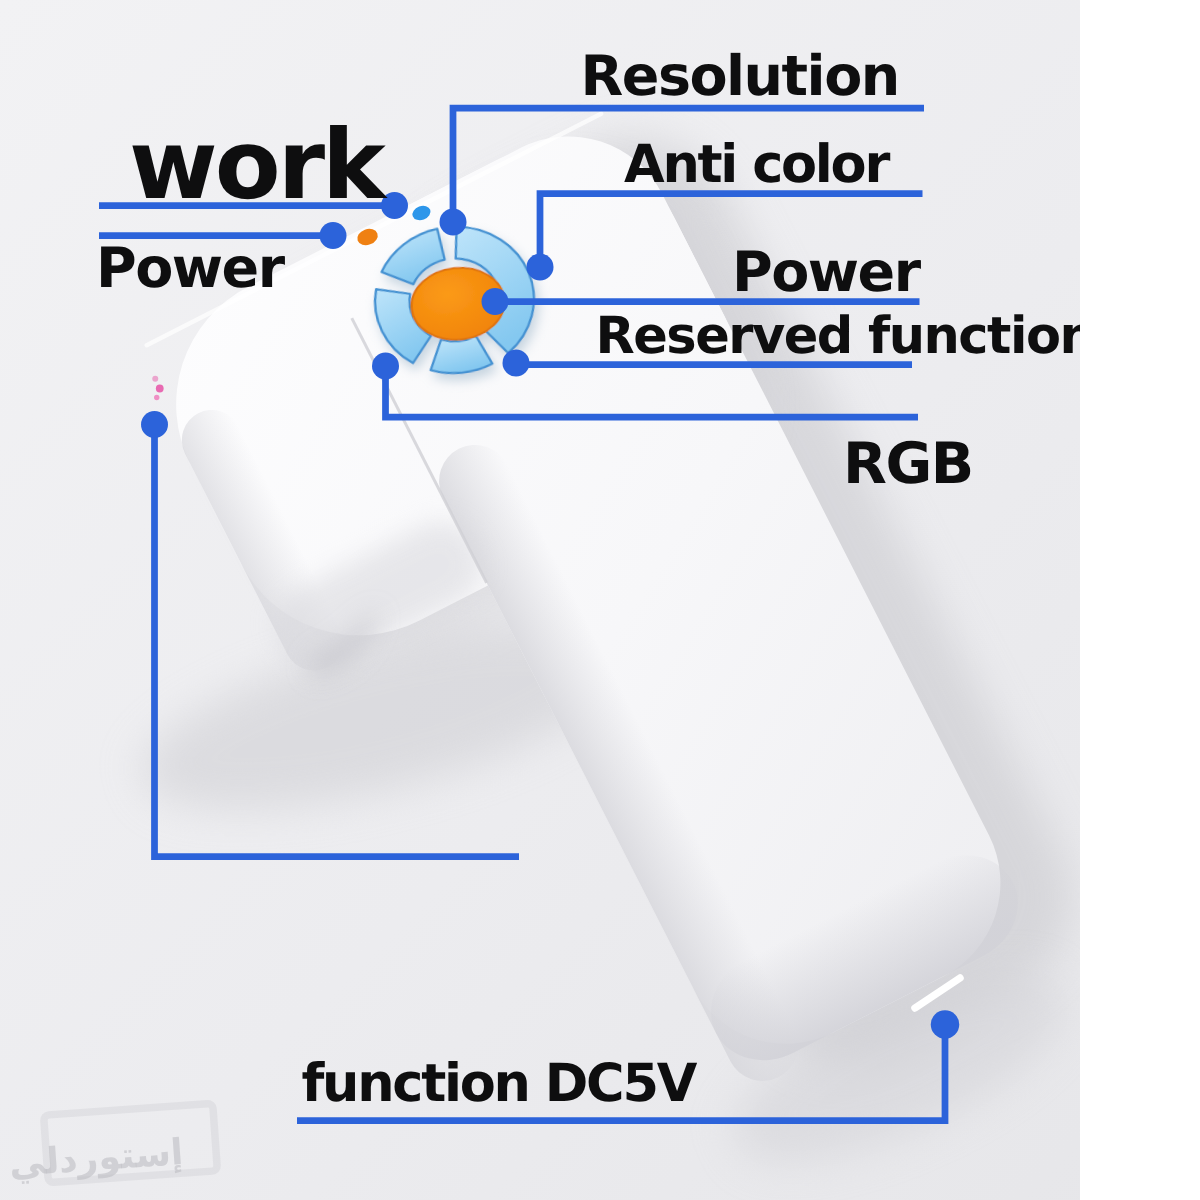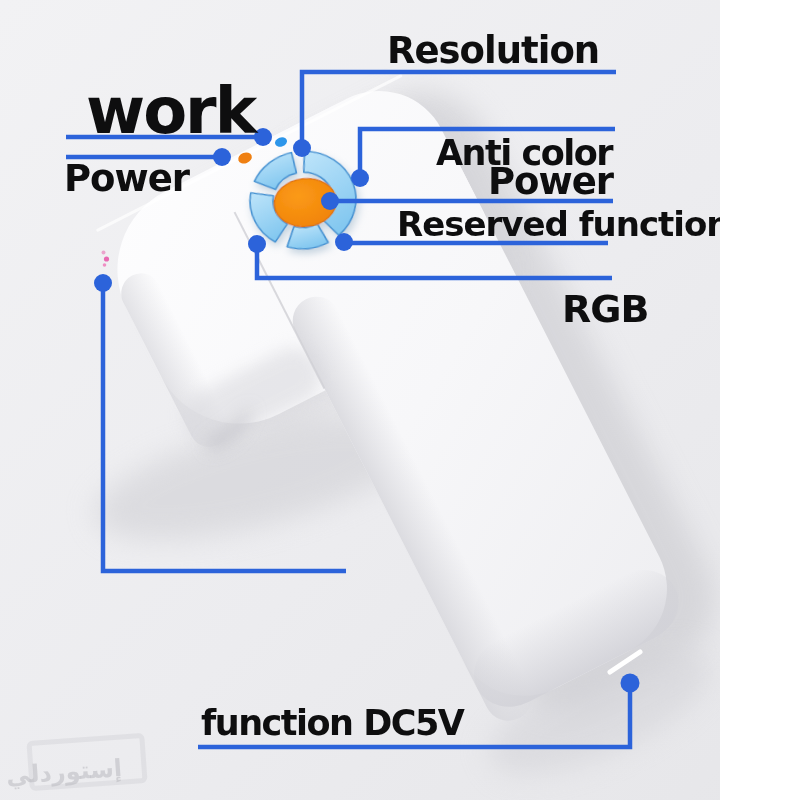--- a/index.html
+++ b/index.html
@@ -10,21 +10,21 @@
     text-align:center;
   }
   #stage svg{position:absolute;left:0;top:0;}
   .label{
     position:absolute;color:#0e0e0f;font-weight:700;line-height:1;
     white-space:nowrap;letter-spacing:-1px;user-select:none;
   }
   .lbl-resolution{left:387px;top:32px;font-size:37px;}
   .lbl-work{left:62px;top:79px;font-size:64px;letter-spacing:-2px;margin-left:24px;}
   .lbl-power-left{left:64px;top:160px;font-size:37px;}
-  .lbl-anti-color{left:436px;top:93px;font-size:35px;letter-spacing:-1.5px;margin-top:43px;}
+  .lbl-anti-color{left:416px;top:93px;font-size:35px;letter-spacing:-1.5px;}
   .lbl-power-right{left:488px;top:163px;font-size:37px;}
   .lbl-reserved{left:397px;top:207px;font-size:34px;letter-spacing:-1px;}
   .lbl-rgb{left:562px;top:290px;font-size:38px;}
   .lbl-light{left:116px;top:539px;font-size:26px;
     font-family:"Liberation Sans",sans-serif;letter-spacing:-1.5px;}
   .lbl-usb{left:201px;top:706px;font-size:35px;letter-spacing:-1.5px;}
   .watermark{
     position:absolute;left:6px;top:758px;font-size:24px;font-weight:700;
     color:rgba(185,185,192,.55);transform:rotate(-4deg);letter-spacing:0;
   }

